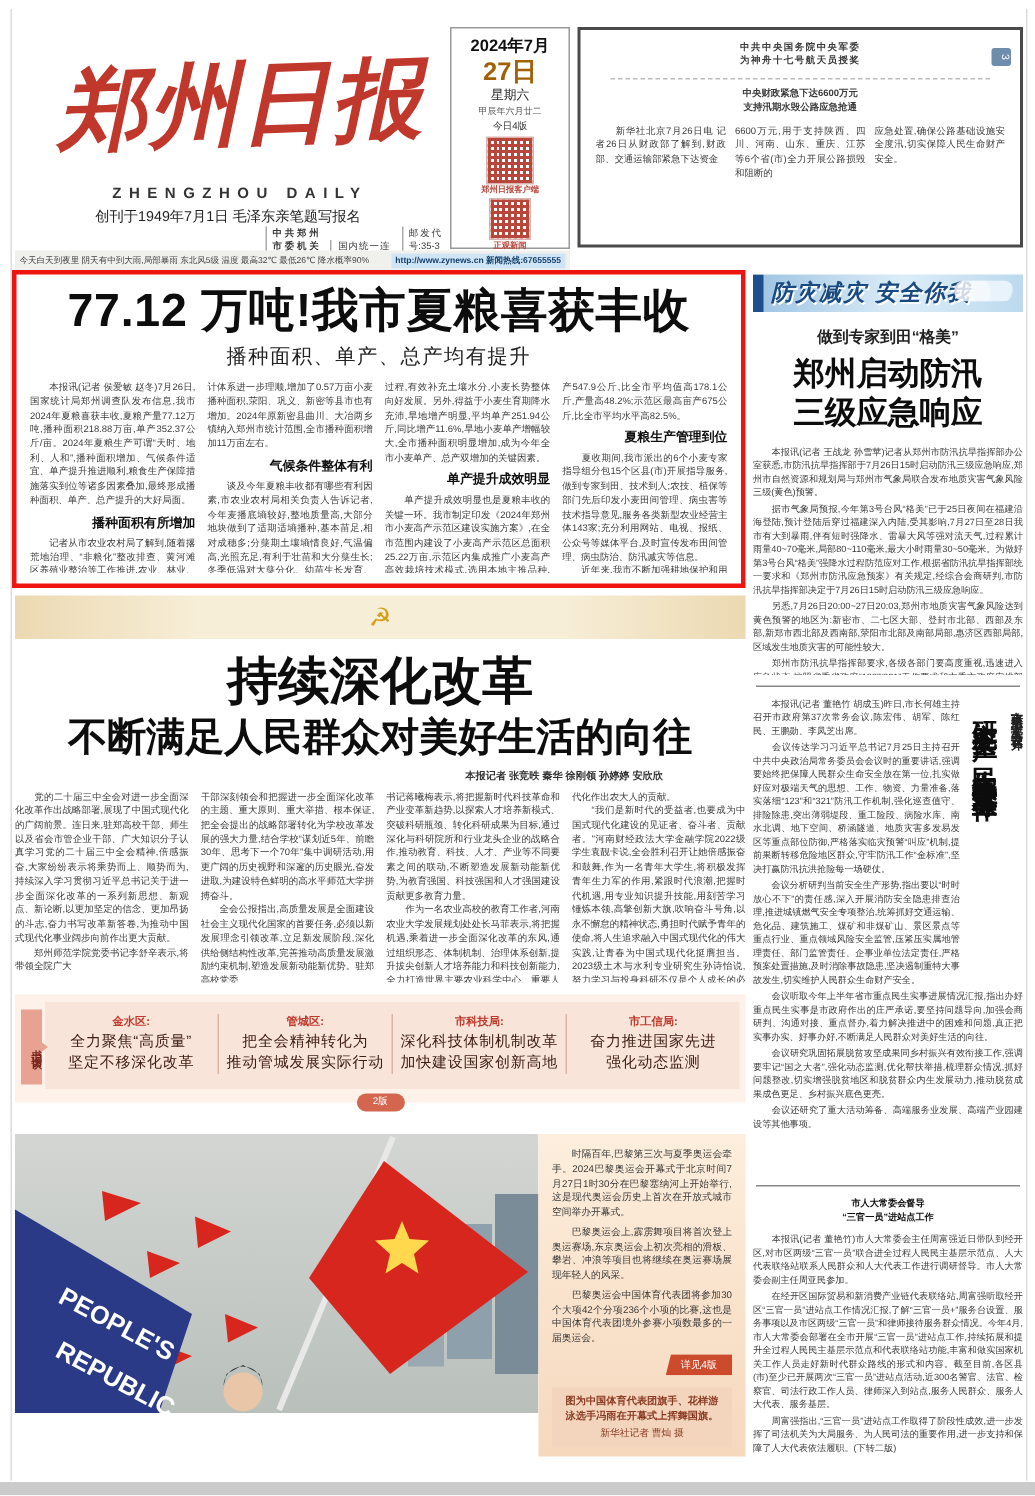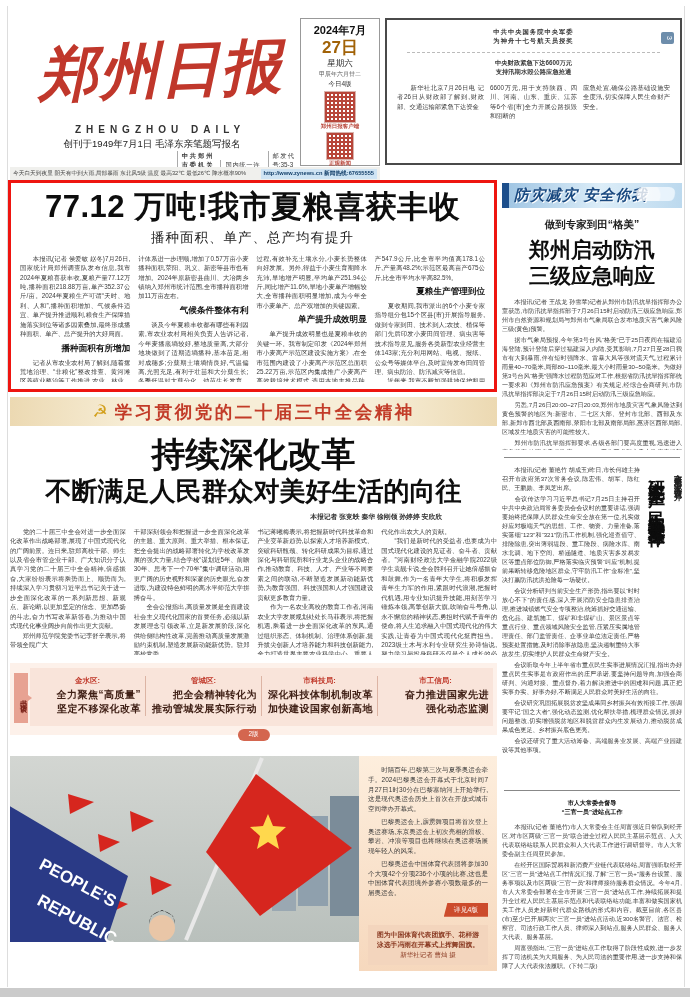--- a/index.html
+++ b/index.html
@@ -70,21 +70,21 @@
   .pl-cols .t{font-size:6.3px;}
   .boxes-wrap{position:relative;margin-top:8px;background:#fdf1ea;padding:5px 4px 9px;}
   .boxes{display:flex;background:#f9e4da;padding:8px 0 10px;margin-left:16px;}
   .vtab{position:absolute;left:4px;top:10px;bottom:12px;width:14px;background:#e7a292;
         writing-mode:vertical-rl;text-align:center;font-size:7px;font-weight:bold;color:#7c241b;letter-spacing:2px;}
   .vtab:after{content:"";position:absolute;right:-4px;top:50%;margin-top:-3px;border-left:4px solid #e7a292;
         border-top:3px solid transparent;border-bottom:3px solid transparent;}
   .boxcell{flex:1;text-align:center;padding:0 4px;border-left:1px solid #dcb4a4;}
   .boxcell:first-child{border-left:none;}
   .box-src{display:block;font-size:7.5px;font-weight:bold;color:#c0392b;margin-bottom:2px;}
-  .box-line{display:block;font-size:10px;font-weight:bold;color:#402016;line-height:1.4;letter-spacing:0.5px;text-align:right;}
+  .box-line{display:block;font-size:10px;font-weight:normal;color:#402016;line-height:1.4;letter-spacing:0.5px;}
   .tag-page2{position:absolute;left:50%;bottom:-6px;transform:translateX(-50%);background:#d4664f;color:#fff;
              font-size:6.5px;padding:1.5px 11px;border-radius:7px;}
 
   
   .oly{position:absolute;left:10px;top:744px;width:487px;}
   .oly-h{font-size:25px;font-weight:bold;text-align:center;color:#0d0d0d;letter-spacing:1px;}
   .oly-row{display:flex;margin-top:12px;}
   .oly-photo{width:349px;height:186px;flex:none;}
   .oly-text{flex:1;background:linear-gradient(180deg,#fdeedd,#f6d8bd);padding:9px 9px 6px;
             box-sizing:border-box;}
@@ -193,21 +193,20 @@
         <div class="subhead">夏粮生产管理到位</div>
         <p class="t" style="margin:0">　　夏收期间,我市派出的6个小麦专家指导组分包15个区县(市)开展指导服务,做到专家到田、技术到人;农技、植保等部门先后印发小麦田间管理、病虫害等技术指导意见,服务各类新型农业经营主体143家;充分利用网站、电视、报纸、公众号等媒体平台,及时宣传发布田间管理、病虫防治、防汛减灾等信息。
 　　近年来,我市不断加强耕地保护和用途管控,夏粮种植面积稳中有增。市农业农村局相关负责人表示,下一步,我市将扎实做好秋粮生产,努力夺取全年粮食丰产丰收。</p>
       </div>
     </div>
   </div>
 
   <div class="plenum">
     <div class="pl-banner">
       <span class="pl-emblem">☭</span>
-      <span class="pl-banner-text">学习贯彻党的二十届三中全会精神</span>
     </div>
     <div class="pl-h">持续深化改革</div>
     <div class="pl-h2">不断满足人民群众对美好生活的向往</div>
     <div class="pl-byline">本报记者 张竞昳 秦华 徐刚领 孙婷婷 安欣欣</div>
     <div class="pl-cols">
       <p class="t" style="flex:1;margin:0">　　党的二十届三中全会对进一步全面深化改革作出战略部署,展现了中国式现代化的广阔前景。连日来,驻郑高校干部、师生以及省会市管企业干部、广大知识分子认真学习党的二十届三中全会精神,倍感振奋,大家纷纷表示将乘势而上、顺势而为,持续深入学习贯彻习近平总书记关于进一步全面深化改革的一系列新思想、新观点、新论断,以更加坚定的信念、更加昂扬的斗志,奋力书写改革新答卷,为推动中国式现代化事业阔步向前作出更大贡献。
 　　郑州师范学院党委书记李舒辛表示,将带领全院广大</p>
       <p class="t" style="flex:1;margin:0">干部深刻领会和把握进一步全面深化改革的主题、重大原则、重大举措、根本保证,把全会提出的战略部署转化为学校改革发展的强大力量,结合学校“谋划近5年、前瞻30年、思考下一个70年”集中调研活动,用更广阔的历史视野和深邃的历史眼光,奋发进取,为建设特色鲜明的高水平师范大学拼搏奋斗。
 　　全会公报指出,高质量发展是全面建设社会主义现代化国家的首要任务,必须以新发展理念引领改革,立足新发展阶段,深化供给侧结构性改革,完善推动高质量发展激励约束机制,塑造发展新动能新优势。驻郑高校党委</p>
       <p class="t" style="flex:1;margin:0">书记蒋曦梅表示,将把握新时代科技革命和产业变革新趋势,以探索人才培养新模式、突破科研瓶颈、转化科研成果为目标,通过深化与科研院所和行业龙头企业的战略合作,推动教育、科技、人才、产业等不同要素之间的联动,不断塑造发展新动能新优势,为教育强国、科技强国和人才强国建设贡献更多教育力量。

